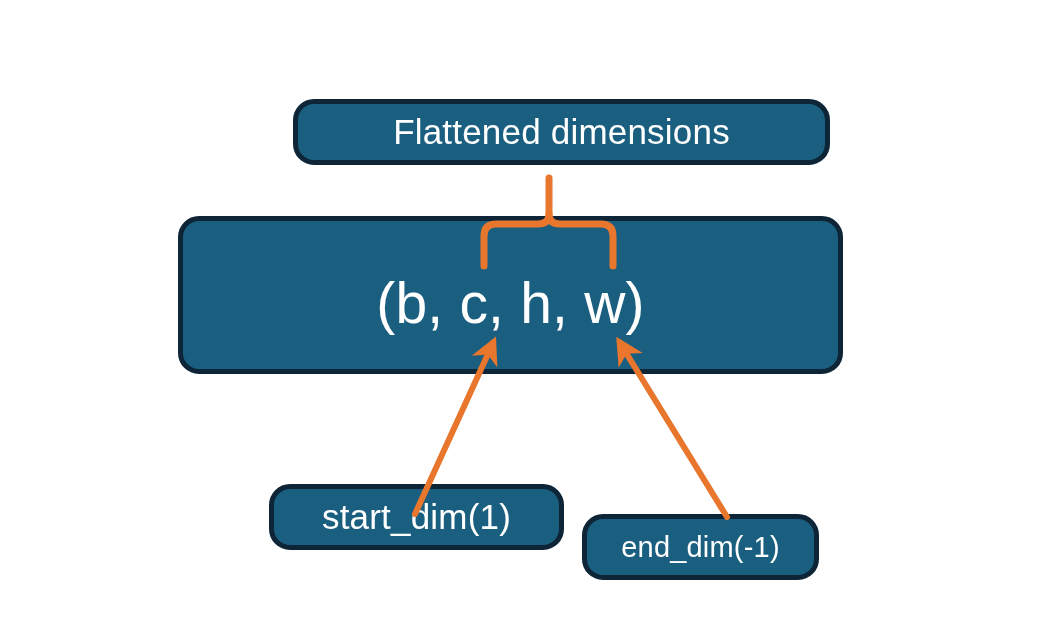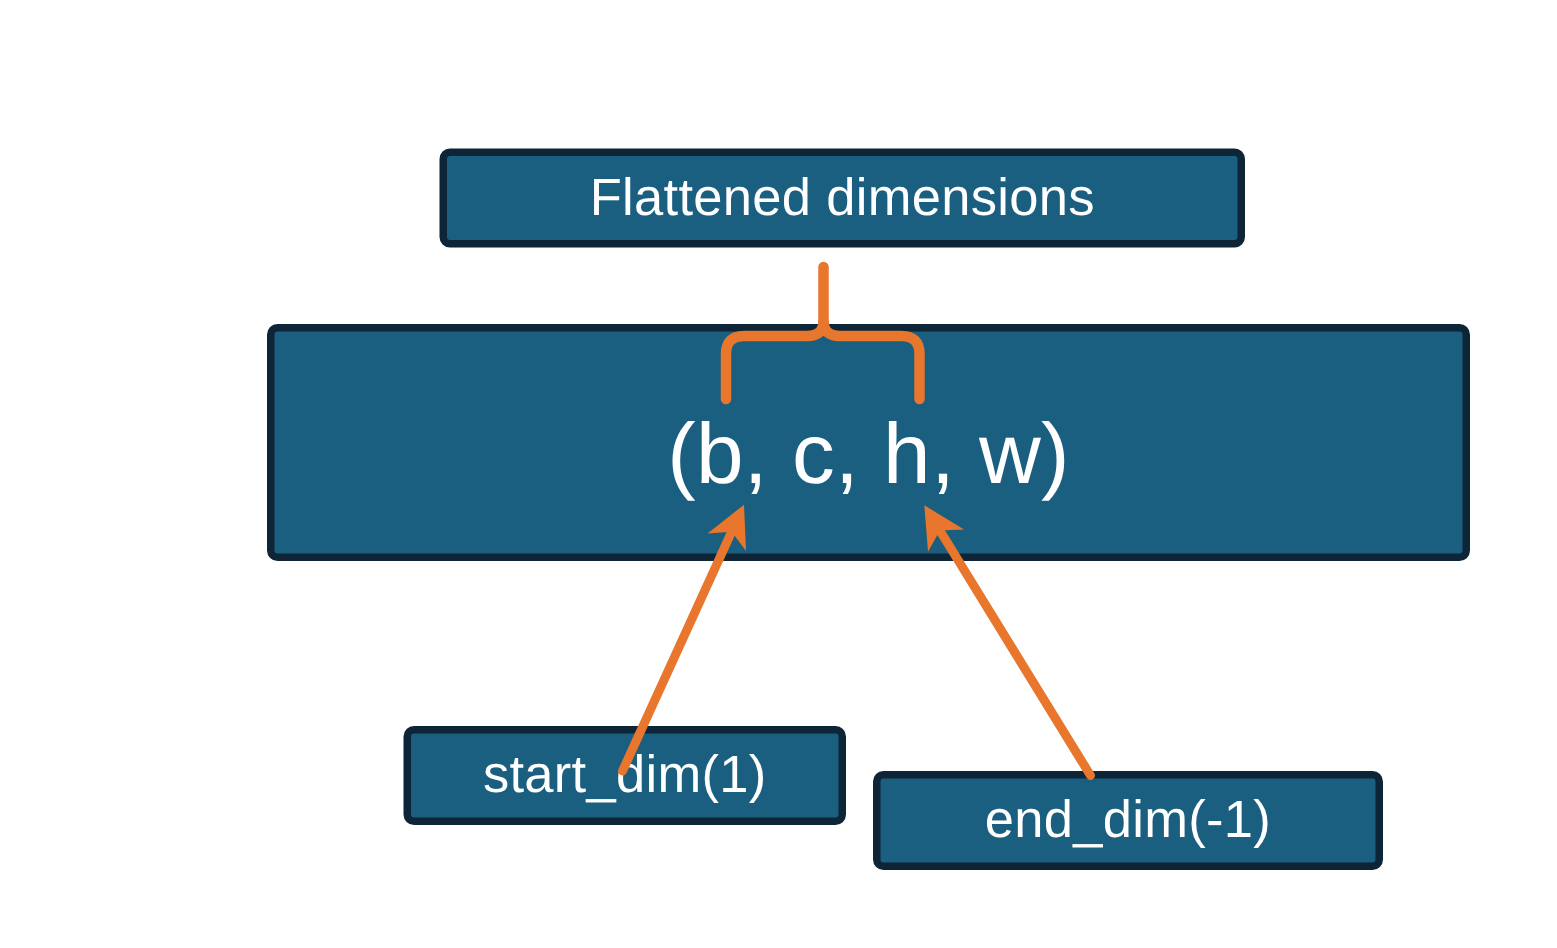--- a/index.html
+++ b/index.html
@@ -22,21 +22,21 @@
     width: 1038px;
     height: 632px;
     background: #ffffff;
   }
 
   .node {
     position: absolute;
     box-sizing: border-box;
     background: #1a5f80;
     border: 5px solid #0d2536;
-    border-radius: 7px;
+    border-radius: 21px;
     display: flex;
     align-items: center;
     justify-content: center;
     color: #ffffff;
     font-family: "Liberation Sans", sans-serif;
     font-weight: 400;
     letter-spacing: 0.2px;
     white-space: nowrap;
     z-index: 2;
   }
@@ -47,43 +47,43 @@
     top: 99px;
     width: 537px;
     height: 66px;
     font-size: 35px;
   }
 
   
   #node-shape {
     left: 178px;
     top: 216px;
-    width: 802px;
+    width: 665px;
     height: 158px;
     font-size: 57px;
   }
   #node-shape .label {
     position: relative;
     top: 8px;
   }
 
   
   #node-start-dim {
     left: 269px;
     top: 484px;
     width: 295px;
     height: 66px;
     font-size: 35px;
   }
   #node-end-dim {
     left: 582px;
     top: 514px;
-    width: 340px;
+    width: 237px;
     height: 66px;
-    font-size: 35px;
+    font-size: 29px;
   }
 
   
   #connectors {
     position: absolute;
     left: 0;
     top: 0;
     width: 1038px;
     height: 632px;
     z-index: 3;

